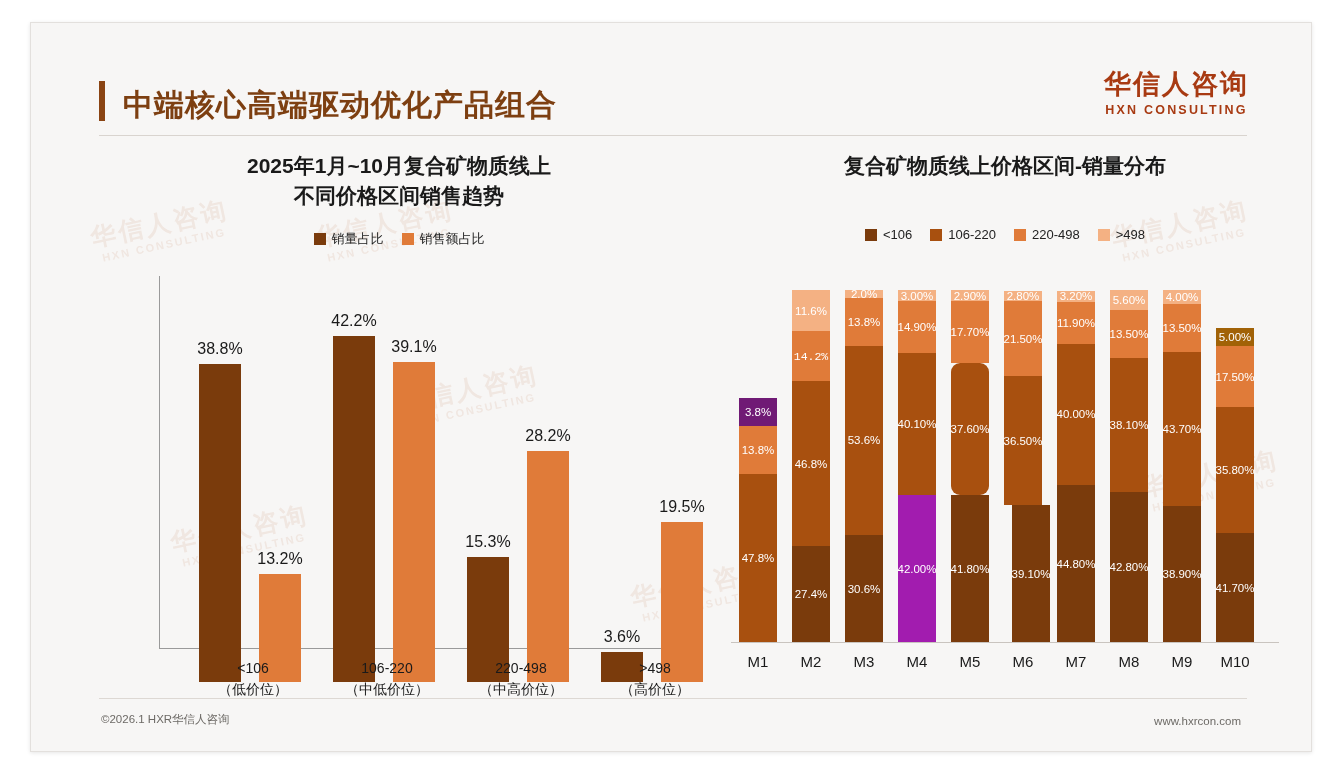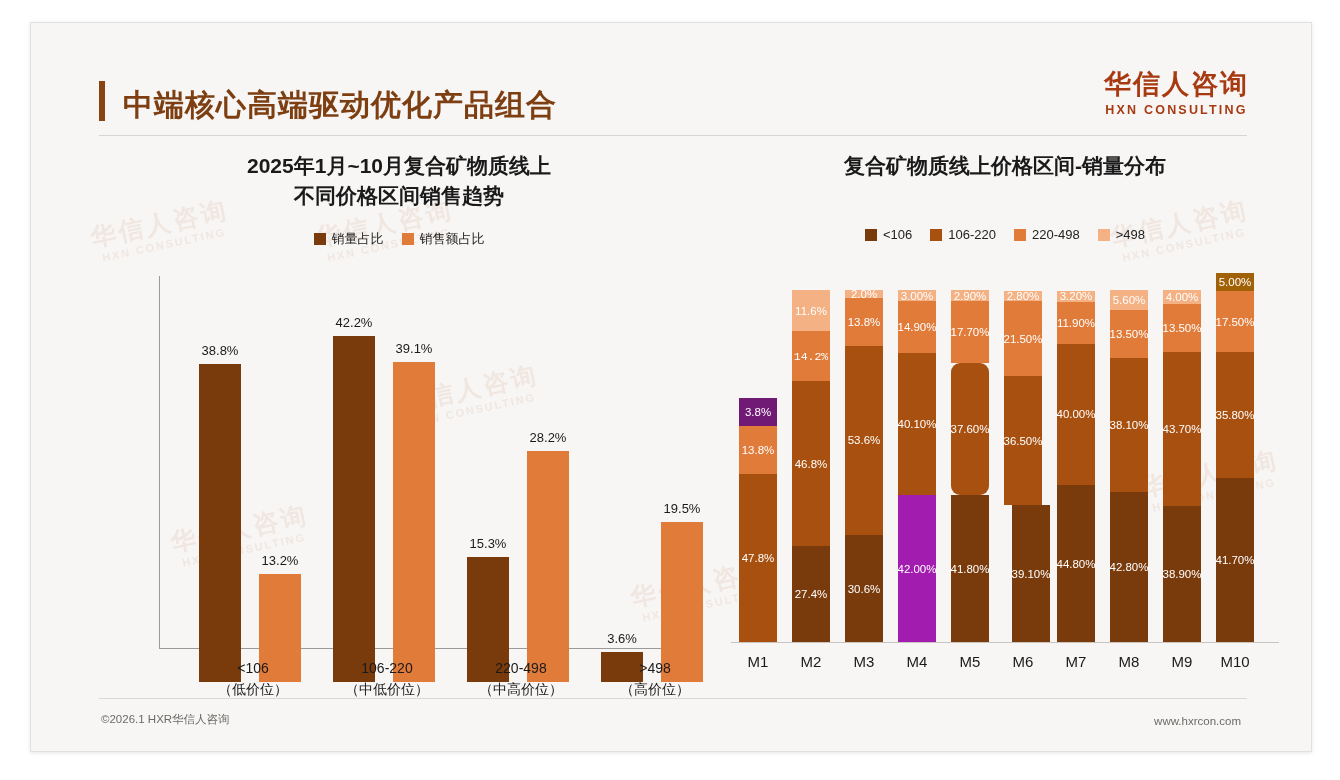--- a/index.html
+++ b/index.html
@@ -175,21 +175,21 @@
     background: #9a9a9a;
   }
   .bar {
     position: absolute;
     bottom: 0;
   }
   .bar-label {
     position: absolute;
     width: 70px;
     text-align: center;
-    font-size: 13px;
+    font-size: 16px;
     color: #1a1a1a;
   }
   .cat-label {
     position: absolute;
     width: 140px;
     text-align: center;
     font-size: 14px;
     color: #1a1a1a;
     line-height: 1.5;
   }
@@ -508,21 +508,21 @@
           <div class="stack" style="left: 485px;">
             <div class="seg" style="height: 17.6px; background: #a16207;">
               <span class="seg-text">5.00%</span>
             </div>
             <div class="seg" style="height: 61.6px; background: rgb(224, 123, 57);">
               <span class="seg-text">17.50%</span>
             </div>
             <div class="seg" style="height: 126.016px; background: rgb(168, 80, 15);">
               <span class="seg-text">35.80%</span>
             </div>
-            <div class="seg" style="height: 164px; background: rgb(122, 59, 12);">
+            <div class="seg" style="height: 109px; background: rgb(122, 59, 12);">
               <span class="seg-text">41.70%</span>
             </div>
           </div>
           <div class="x-tick" style="left: 478px;">M10</div>
         </div>
     </div>
 
     <div class="footer-line"></div>
     <div class="footer-left">©2026.1 HXR华信人咨询</div>
     <div class="footer-right">www.hxrcon.com</div>

